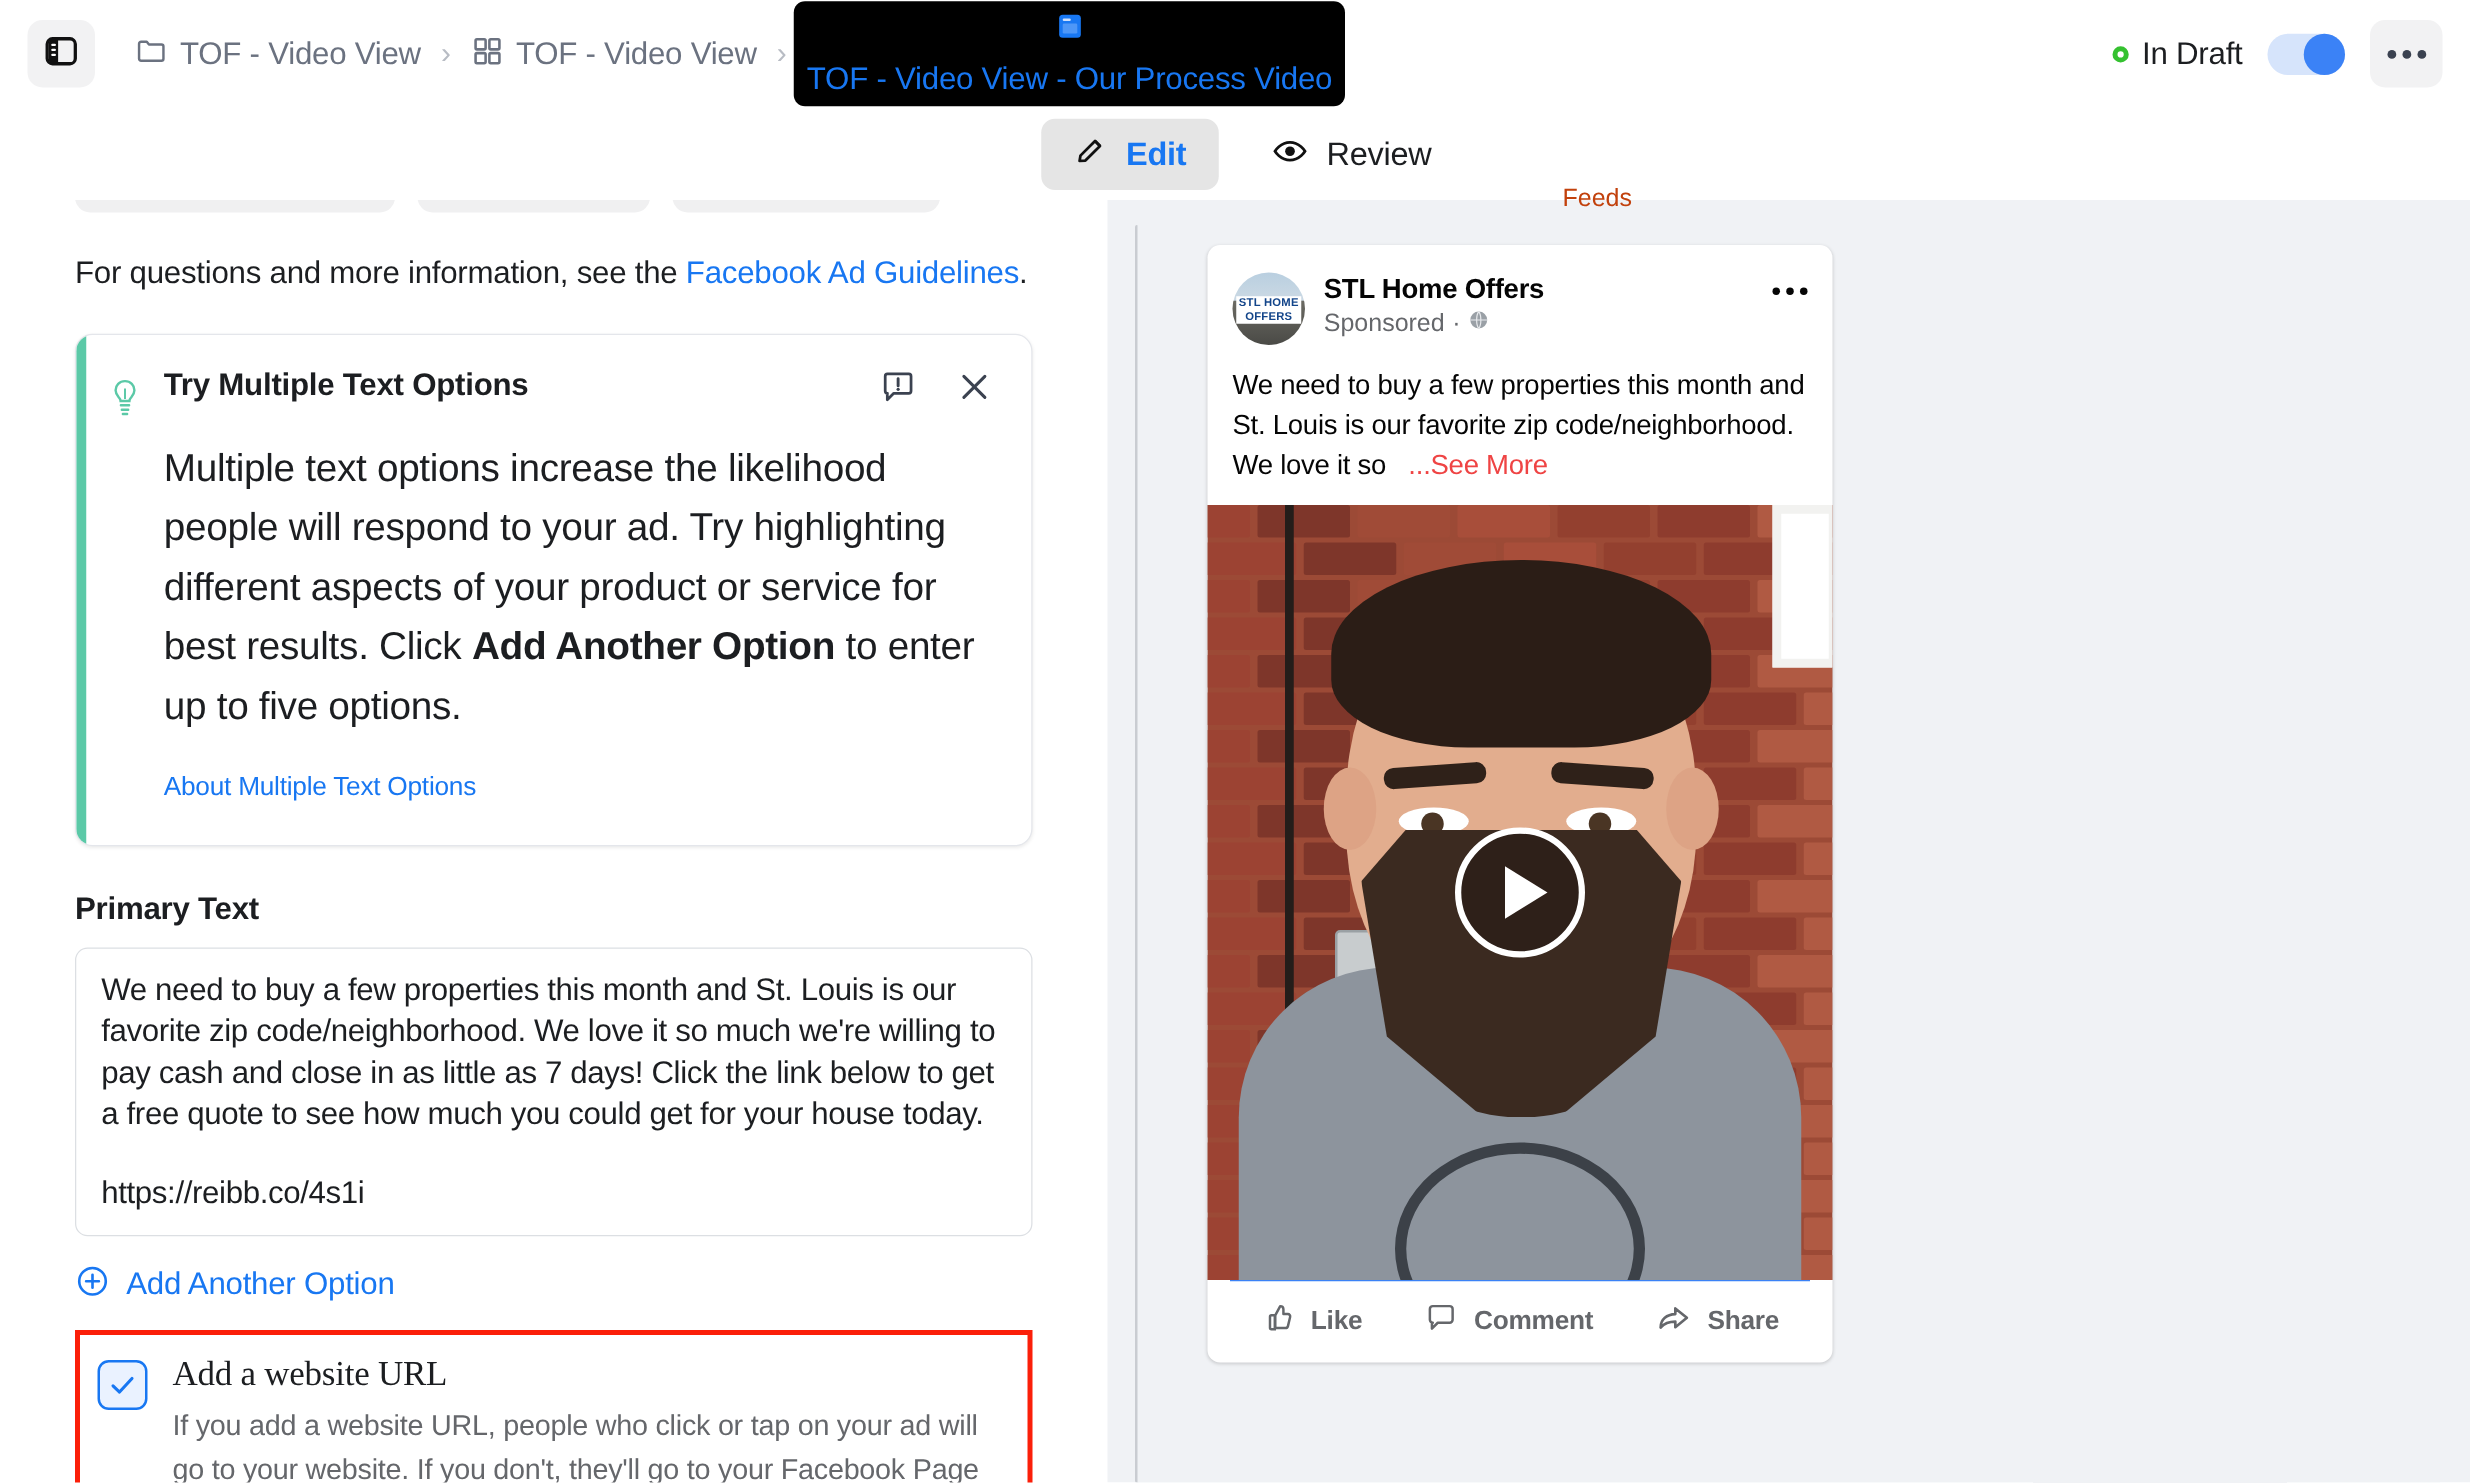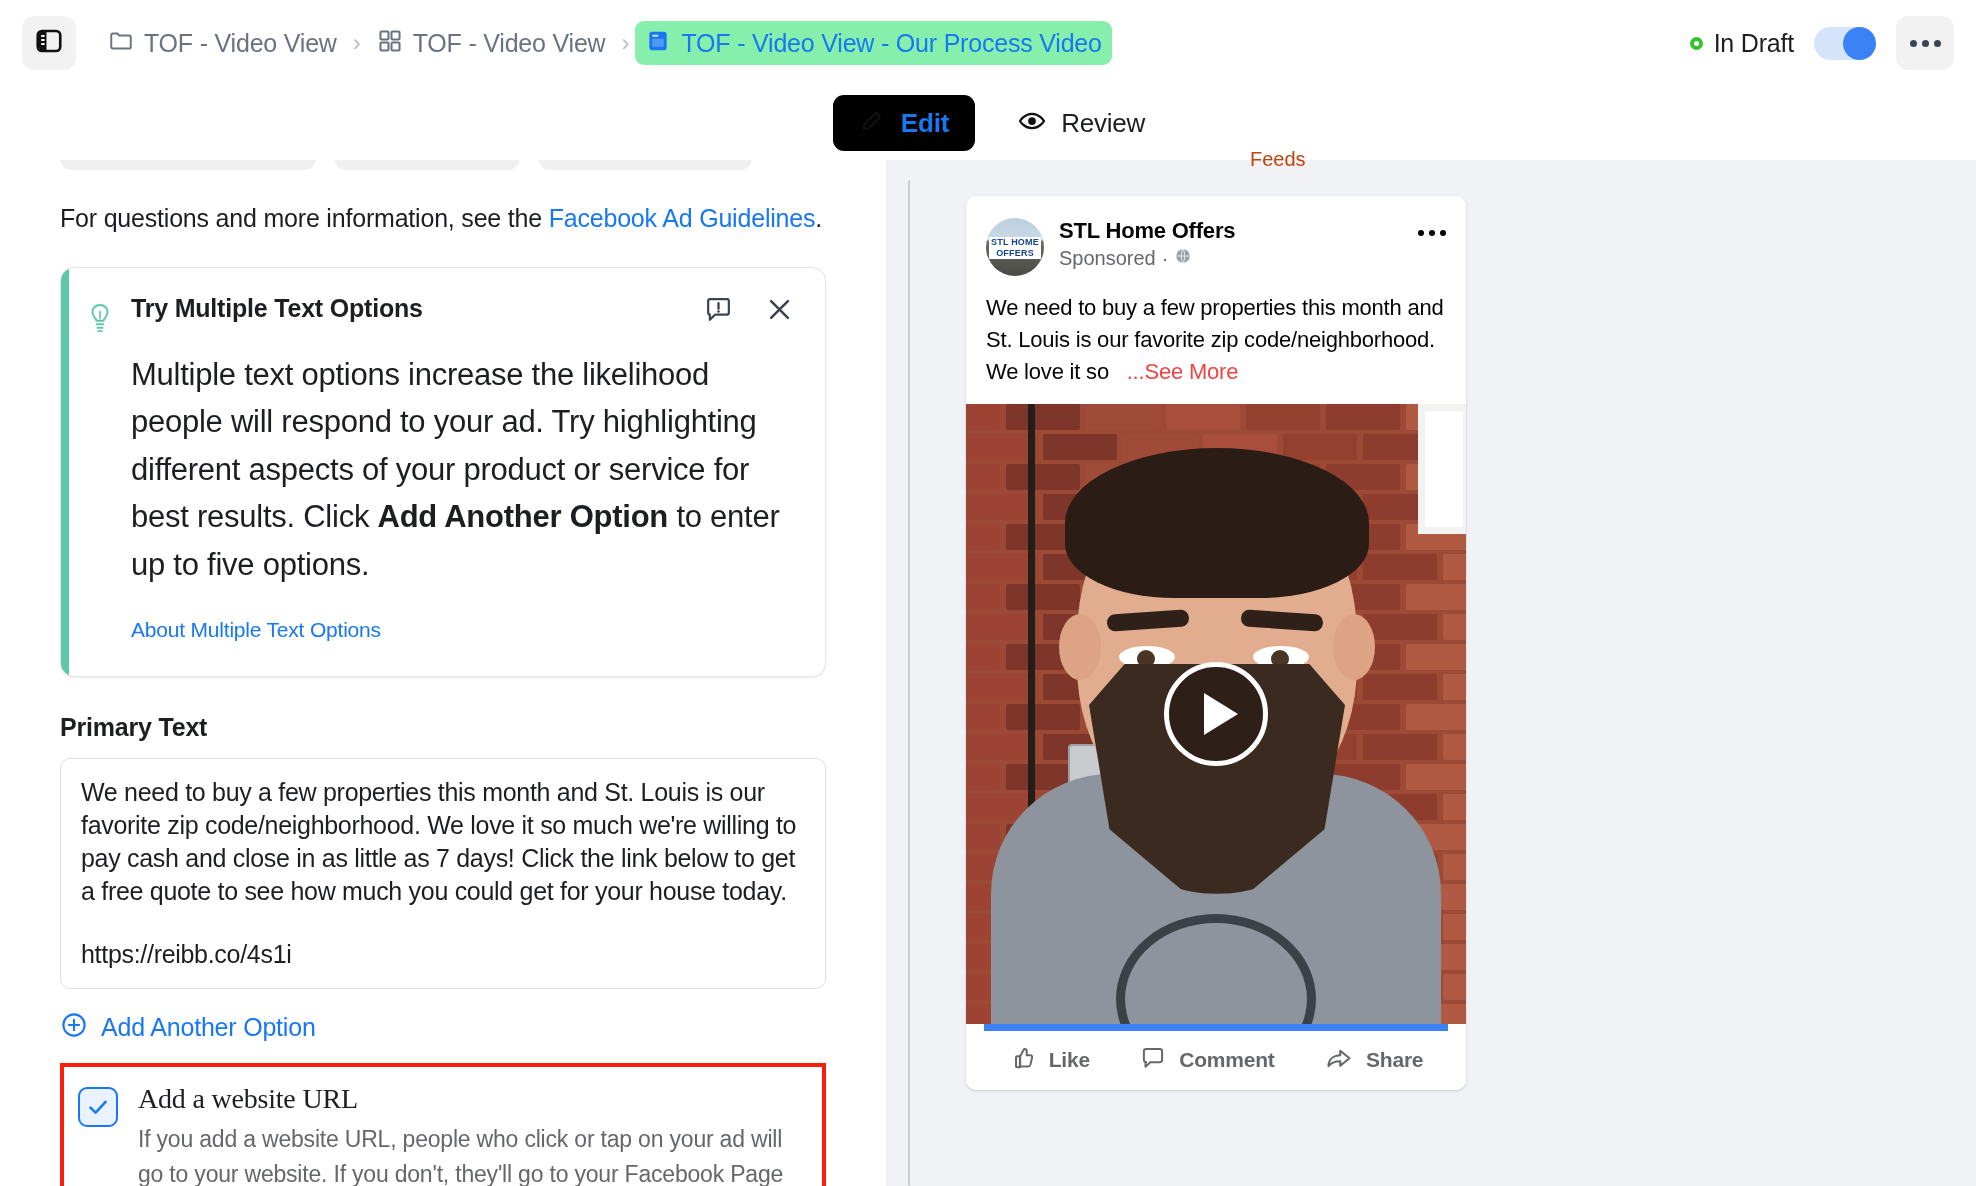--- a/index.html
+++ b/index.html
@@ -17,21 +17,21 @@
     position: absolute; top:0; left:0; width:1976px; height:86px;
     display:flex; align-items:center; padding:0 22px; background:#fff;
   }
   .sidebar-toggle {
     width:54px; height:54px; border-radius:12px; background:#f2f2f3;
     display:flex; align-items:center; justify-content:center; flex:0 0 auto; cursor:pointer;
   }
   .crumbs { display:flex; align-items:center; margin-left:22px; flex:1 1 auto; min-width:0; }
   .crumb { display:flex; align-items:center; gap:10px; padding:7px 10px; border-radius:9px; cursor:pointer; white-space:nowrap; }
   .crumb .ctext { font-size:25px; color:#6b7280; letter-spacing:-0.2px; }
-  .crumb.active { background:#86efac; }
+  .crumb.active { background:#000000;flex-direction:column; }
   .crumb.active .ctext { color:#1877f2; }
   .sep { color:#b8bcc4; font-size:24px; margin:0 6px; user-select:none; }
 
   .status-wrap { display:flex; align-items:center; gap:20px; flex:0 0 auto; margin-left:auto; }
   .status { display:flex; align-items:center; gap:11px; }
   .status-dot { width:13px; height:13px; border-radius:50%; border:4px solid #35c130; box-sizing:border-box; }
   .status-label { font-size:25px; color:#1c1e21; letter-spacing:-0.2px;}
   .toggle {
     width:62px; height:33px; border-radius:17px; background:#d6e4fb; position:relative; cursor:pointer;
   }
@@ -39,21 +39,21 @@
   .kebab {
     width:58px; height:54px; border-radius:12px; background:#f2f2f3;
     display:flex; align-items:center; justify-content:center; gap:5px; cursor:pointer;
   }
   .kebab i { width:7px; height:7px; border-radius:50%; background:#3b4250; display:block; }
 
   
   .tabs { position:absolute; top:86px; left:0; width:1976px; height:74px; display:flex; align-items:center; justify-content:center; gap:16px; background:#fff; }
   .tab { display:flex; align-items:center; gap:14px; padding:12px 26px; border-radius:11px; cursor:pointer; }
   .tab .tlabel { font-size:26px; letter-spacing:-0.2px; }
-  .tab.active { background:#000000;margin-left:28px; }
+  .tab.active { background:#e5e5e5;margin-left:28px; }
   .tab.active .tlabel { color:#1877f2; font-weight:bold; }
   .tab .tlabel { color:#1c1e21; }
 
   
   .left-pane {
     position:absolute; top:160px; left:0; width:886px; height:1158px;
     background:#fff; padding:0 60px 0 60px; overflow:hidden;
   }
   .right-pane {
     position:absolute; top:160px; left:886px; width:1090px; height:1026px;
@@ -133,21 +133,21 @@
   .ad-dots i { width:6px; height:6px; border-radius:50%; background:#050505; display:block; }
   .ad-text { padding:16px 20px 0 20px; font-size:22px; line-height:1.45; color:#050505; letter-spacing:-0.2px; position:relative;}
   .see-more { color:#ef4444; cursor:pointer; }
   .ad-media { position:relative; margin-top:16px; width:500px; height:620px; overflow:hidden; background:#7a3a2c; }
   .play-btn {
     position:absolute; left:50%; top:50%; transform:translate(-50%,-50%);
     width:104px; height:104px; border-radius:50%; border:5px solid #fff; background:rgba(0,0,0,0.22);
     display:flex; align-items:center; justify-content:center; cursor:pointer;
   }
   .play-tri { width:0; height:0; border-left:34px solid #fff; border-top:21px solid transparent; border-bottom:21px solid transparent; margin-left:10px; }
-  .ad-actions { border-top:7px solid #3b82f6; margin:0 18px; display:flex; align-items:center; justify-content:space-around; height:66px; }
+  .ad-actions { border-top:1px solid #3b82f6; margin:0 18px; display:flex; align-items:center; justify-content:space-around; height:66px; }
   .ad-act { display:flex; align-items:center; gap:12px; cursor:pointer; }
   .ad-act span { font-size:21px; font-weight:bold; color:#65676b; letter-spacing:-0.2px;}
 
   
   .brick { position:absolute; inset:0; background:#9c4a36; }
   .brick .row { position:absolute; left:-40px; right:-40px; height:30px; }
   .brick .b { position:absolute; top:0; height:26px; border-radius:2px; }
   .cable { position:absolute; left:62px; top:0; width:7px; height:500px; background:#241d1a; }
   .emeter { position:absolute; left:102px; top:340px; width:92px; height:82px; background:#c8ccce; border:2px solid #9aa0a4; border-radius:4px; }
   .window { position:absolute; right:-4px; top:0px; width:52px; height:130px; background:#fff; border:7px solid #f2f2f0; }

